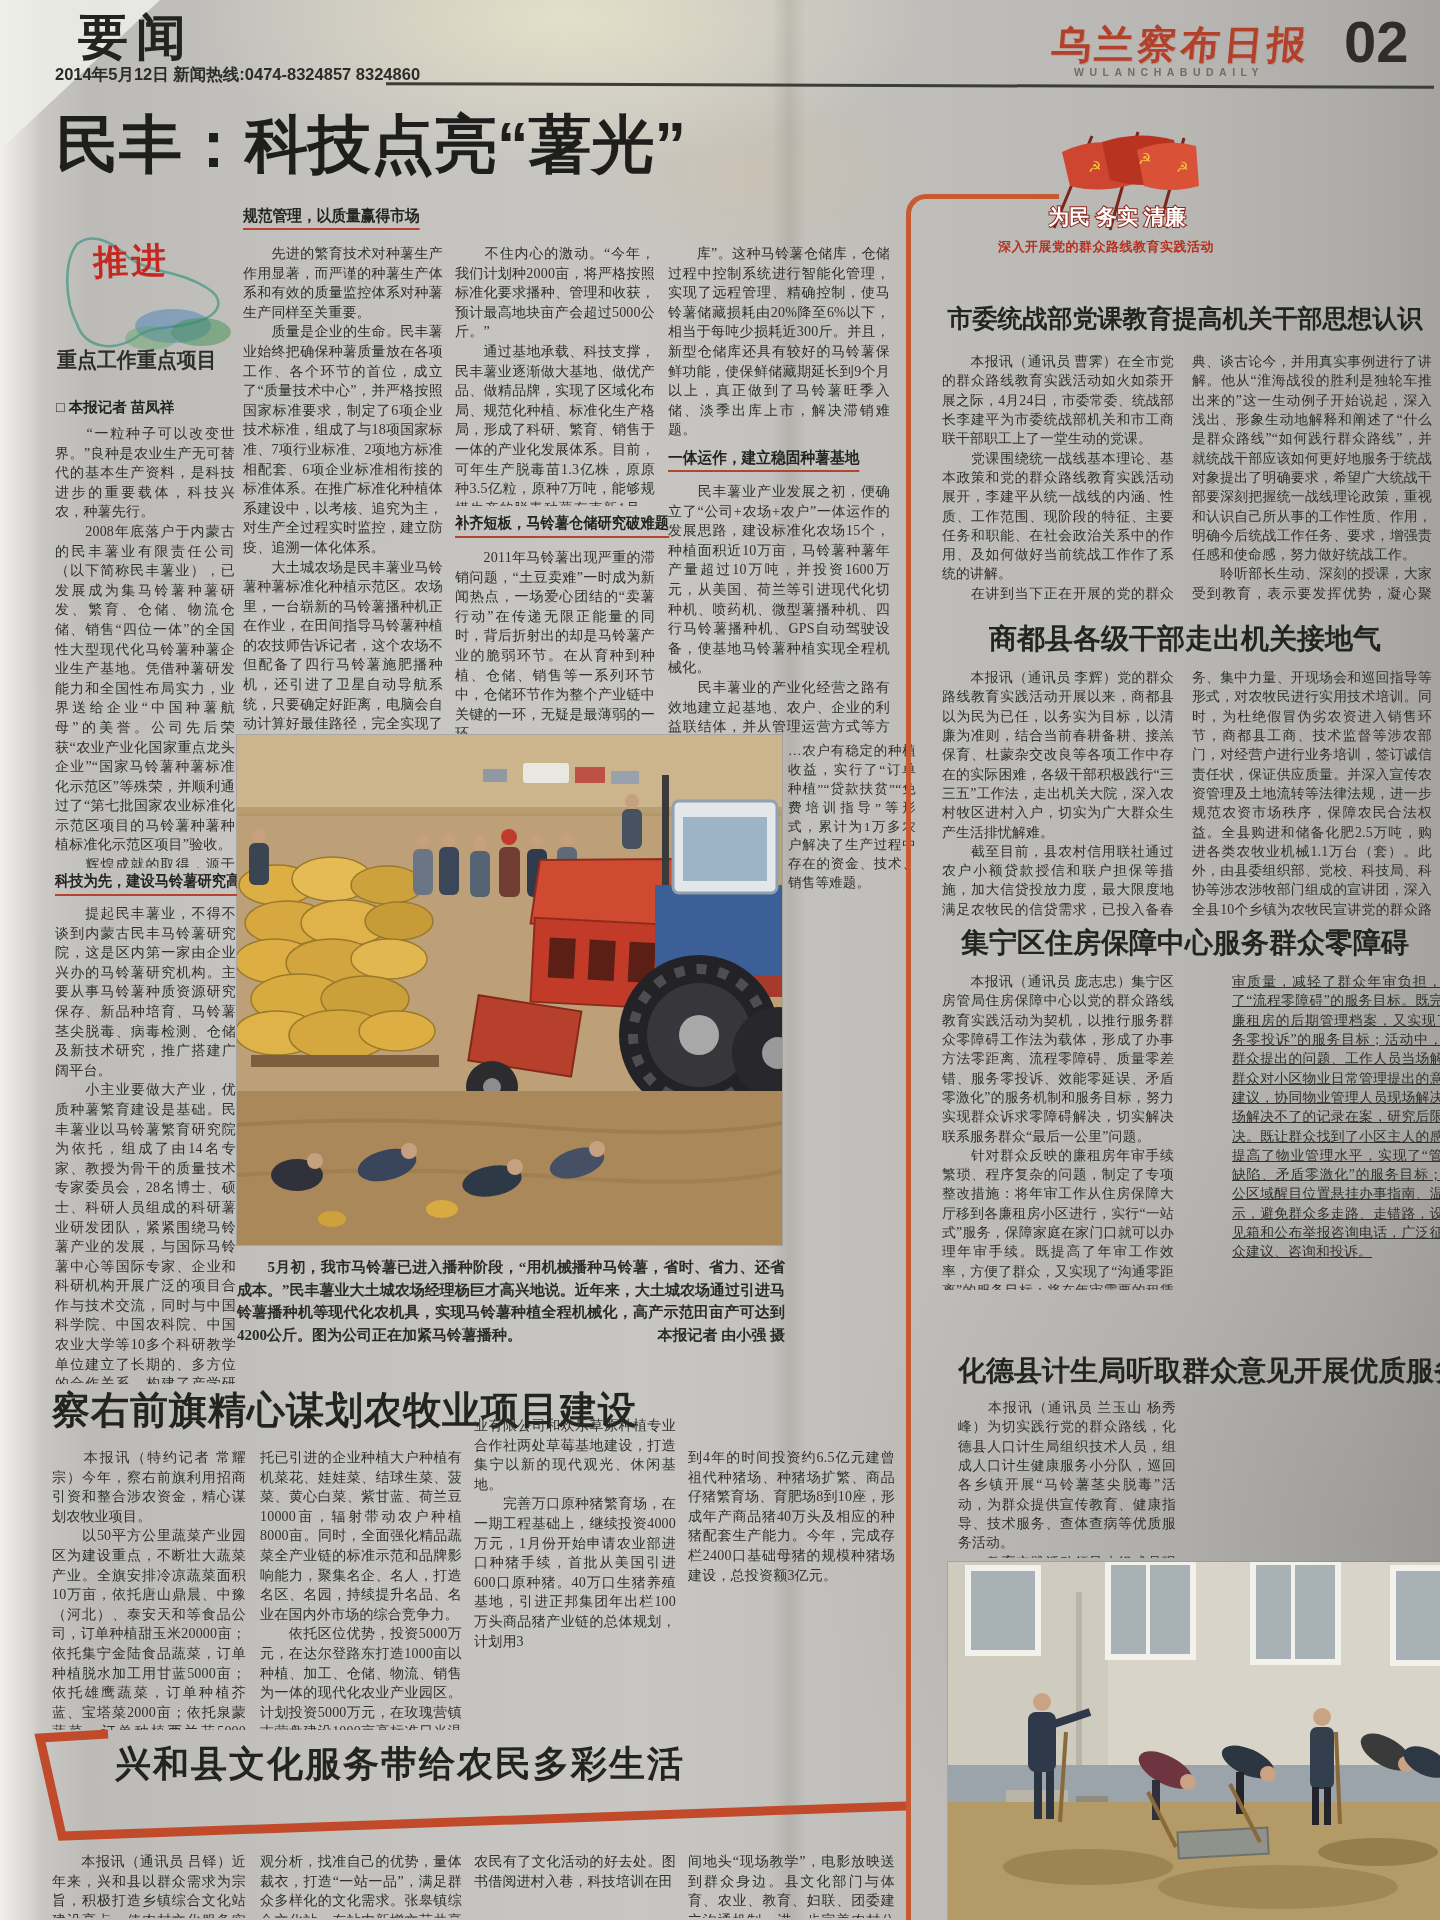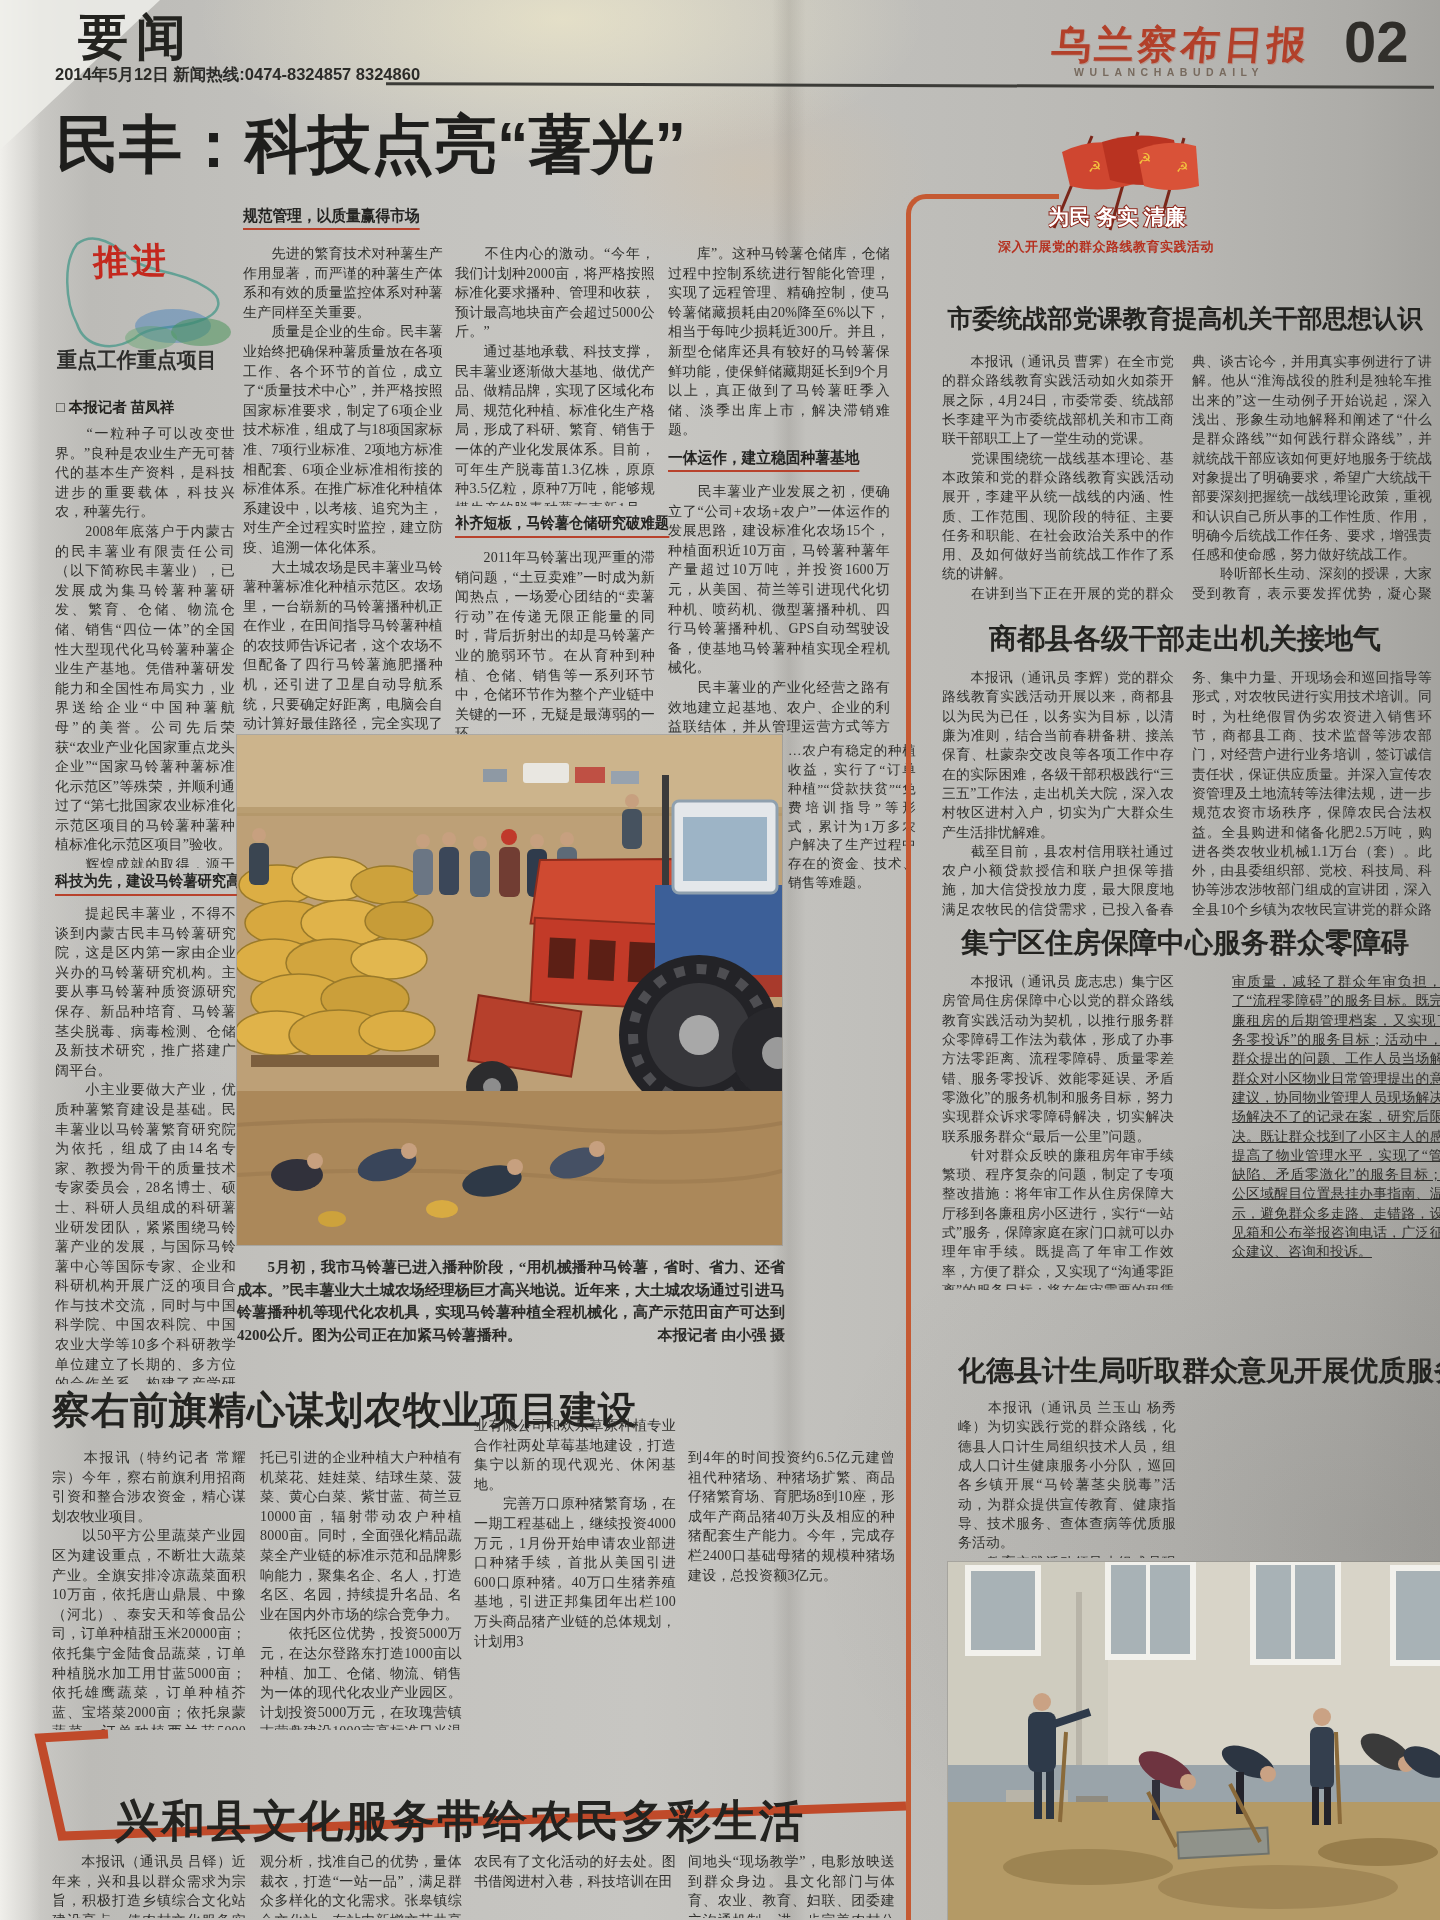--- a/index.html
+++ b/index.html
@@ -269,19 +269,19 @@
 　　以50平方公里蔬菜产业园区为建设重点，不断壮大蔬菜产业。全旗安排冷凉蔬菜面积10万亩，依托唐山鼎晨、中豫（河北）、泰安天和等食品公司，订单种植甜玉米20000亩；依托集宁金陆食品蔬菜，订单种植脱水加工用甘蓝5000亩；依托雄鹰蔬菜，订单种植芥蓝、宝塔菜2000亩；依托泉蒙蔬菜，订单种植西兰花5000亩；依托南村水泉产地蔬菜批发市场和客户资源，种植本地优势蔬菜品种青尖椒、洋葱、大白菜、甘蓝、南瓜50000亩；依</div>
   <div class="col" style="left:260px;top:1448px;width:202px;height:282px;">托已引进的企业种植大户种植有机菜花、娃娃菜、结球生菜、菠菜、黄心白菜、紫甘蓝、荷兰豆10000亩，辐射带动农户种植8000亩。同时，全面强化精品蔬菜全产业链的标准示范和品牌影响能力，聚集名企、名人，打造名区、名园，持续提升名品、名业在国内外市场的综合竞争力。
 　　依托区位优势，投资5000万元，在达尔登路东打造1000亩以种植、加工、仓储、物流、销售为一体的现代化农业产业园区。计划投资5000万元，在玫瑰营镇古营盘建设1000亩高标准日光温室，打造以采摘、观光、休闲、旅游为一体的现代农业园。完善草莓基地。进一步巩固完善新丰现代农</div>
   <div class="col" style="left:474px;top:1416px;width:202px;height:282px;">业有限公司和欢乐草原种植专业合作社两处草莓基地建设，打造集宁以新的现代观光、休闲基地。
 　　完善万口原种猪繁育场，在一期工程基础上，继续投资4000万元，1月份开始申请农业部进口种猪手续，首批从美国引进600口原种猪。40万口生猪养殖基地，引进正邦集团年出栏100万头商品猪产业链的总体规划，计划用3</div>
   <div class="col" style="left:688px;top:1448px;width:207px;height:282px;">到4年的时间投资约6.5亿元建曾祖代种猪场、种猪场扩繁、商品仔猪繁育场、育肥场8到10座，形成年产商品猪40万头及相应的种猪配套生产能力。今年，完成存栏2400口基础母猪的规模种猪场建设，总投资额3亿元。</div>
 
   <svg class="abs ni" style="left:0;top:1700px;" width="940" height="190" viewBox="0 0 940 190">
     <polyline points="108,34 40,38 62,136 906,106" fill="none" stroke="#c04a2a" stroke-width="9"></polyline>
   </svg>
-  <div class="hl" style="left:115px;top:1792px;font-size:44px;letter-spacing:2px;">兴和县文化服务带给农民多彩生活</div>
+  <div class="hl" style="left:115px;top:1740px;font-size:36px;letter-spacing:2px;">兴和县文化服务带给农民多彩生活</div>
   <div class="col" style="left:52px;top:1852px;width:194px;height:66px;">　　本报讯（通讯员 吕铎）近年来，兴和县以群众需求为宗旨，积极打造乡镇综合文化站建设亮点，使农村文化服务实现了多点覆盖、多点互动。</div>
   <div class="col" style="left:260px;top:1852px;width:202px;height:66px;">观分析，找准自己的优势，量体裁衣，打造“一站一品”，满足群众多样化的文化需求。张皋镇综合文化站，在站内新增文艺共享服务室，劳作之余的</div>
   <div class="col" style="left:474px;top:1852px;width:202px;height:66px;">农民有了文化活动的好去处。图书借阅进村入巷，科技培训在田</div>
   <div class="col" style="left:688px;top:1852px;width:207px;height:66px;">间地头“现场教学”，电影放映送到群众身边。县文化部门与体育、农业、教育、妇联、团委建立沟通机制，进一步完善农村公共文化服务体系。</div>
 
 </div>
 
 </body></html>

